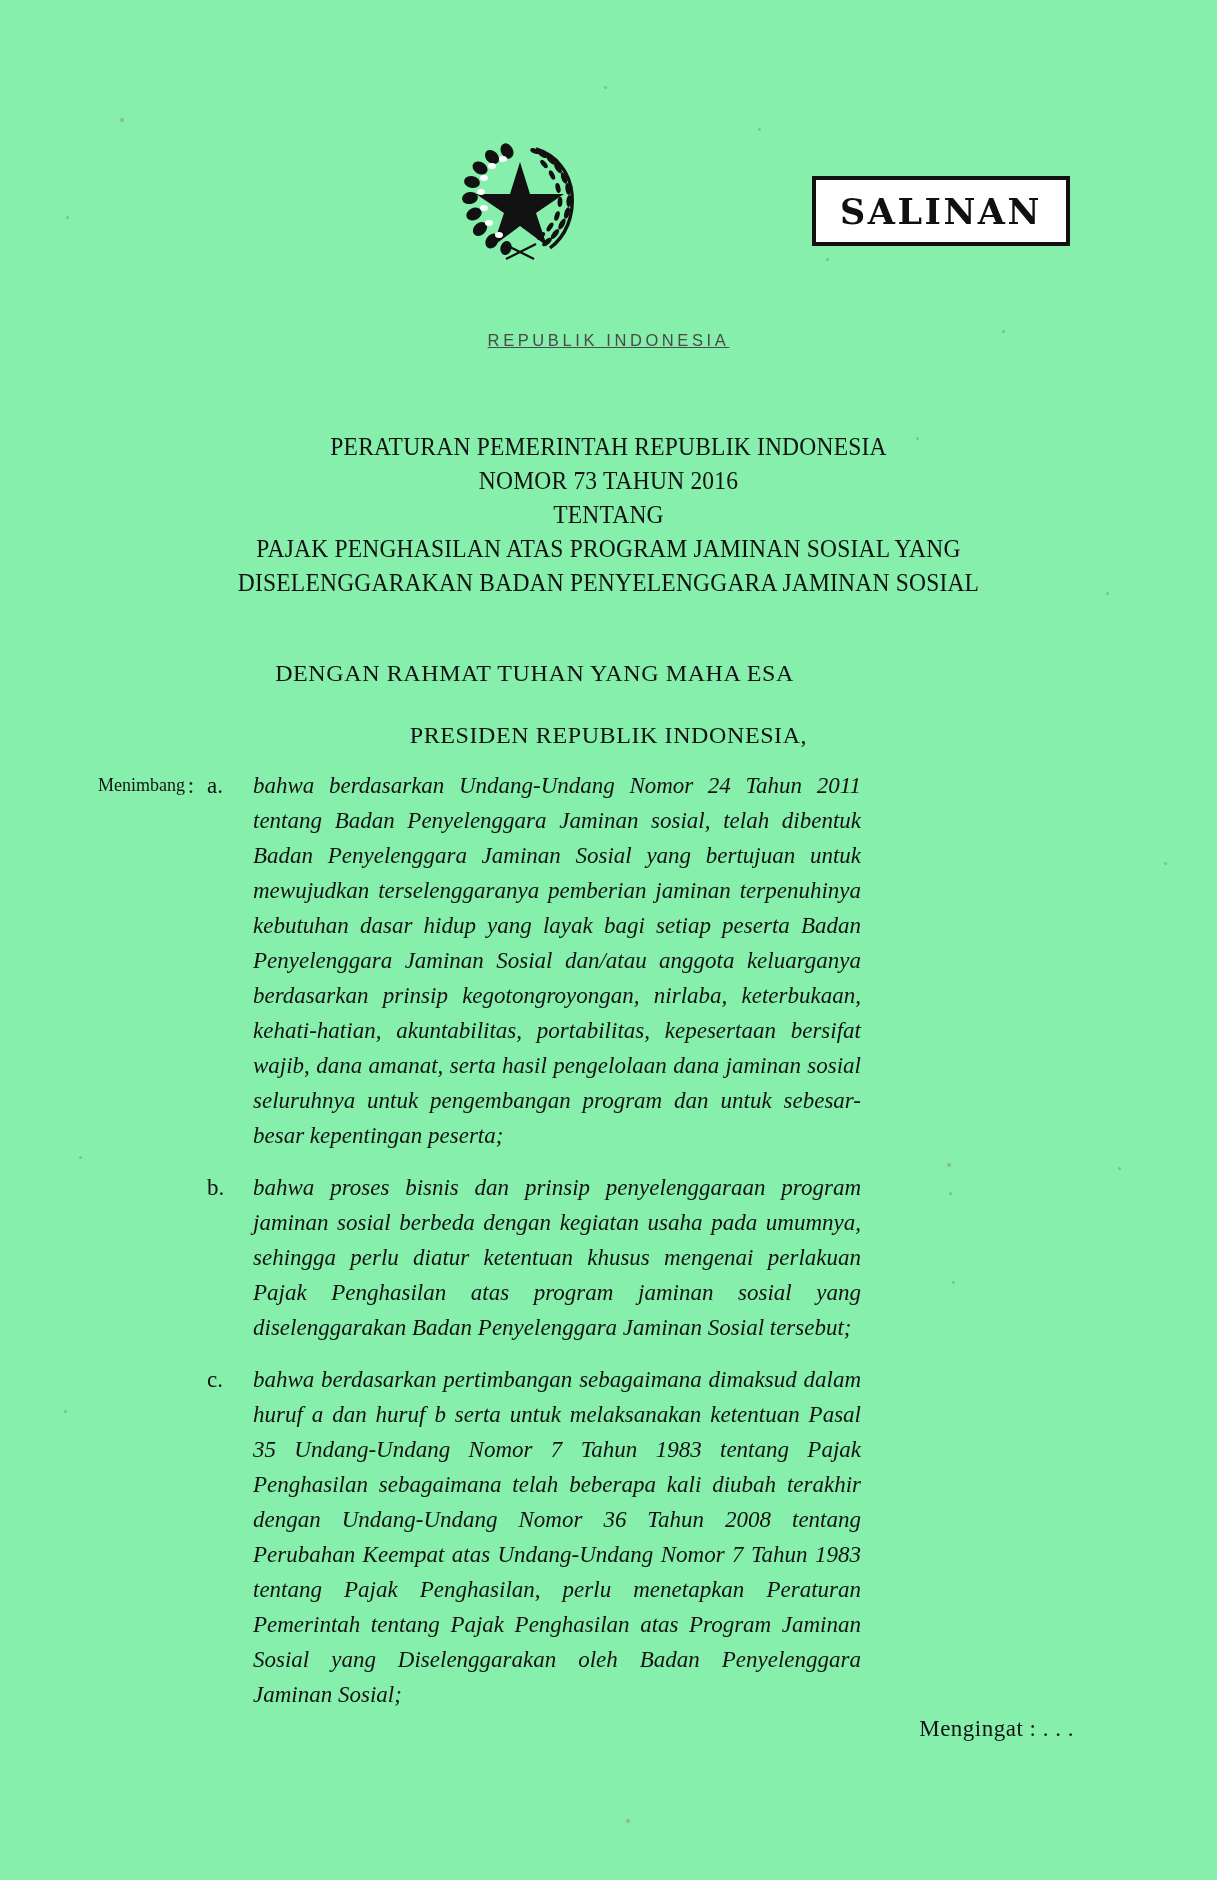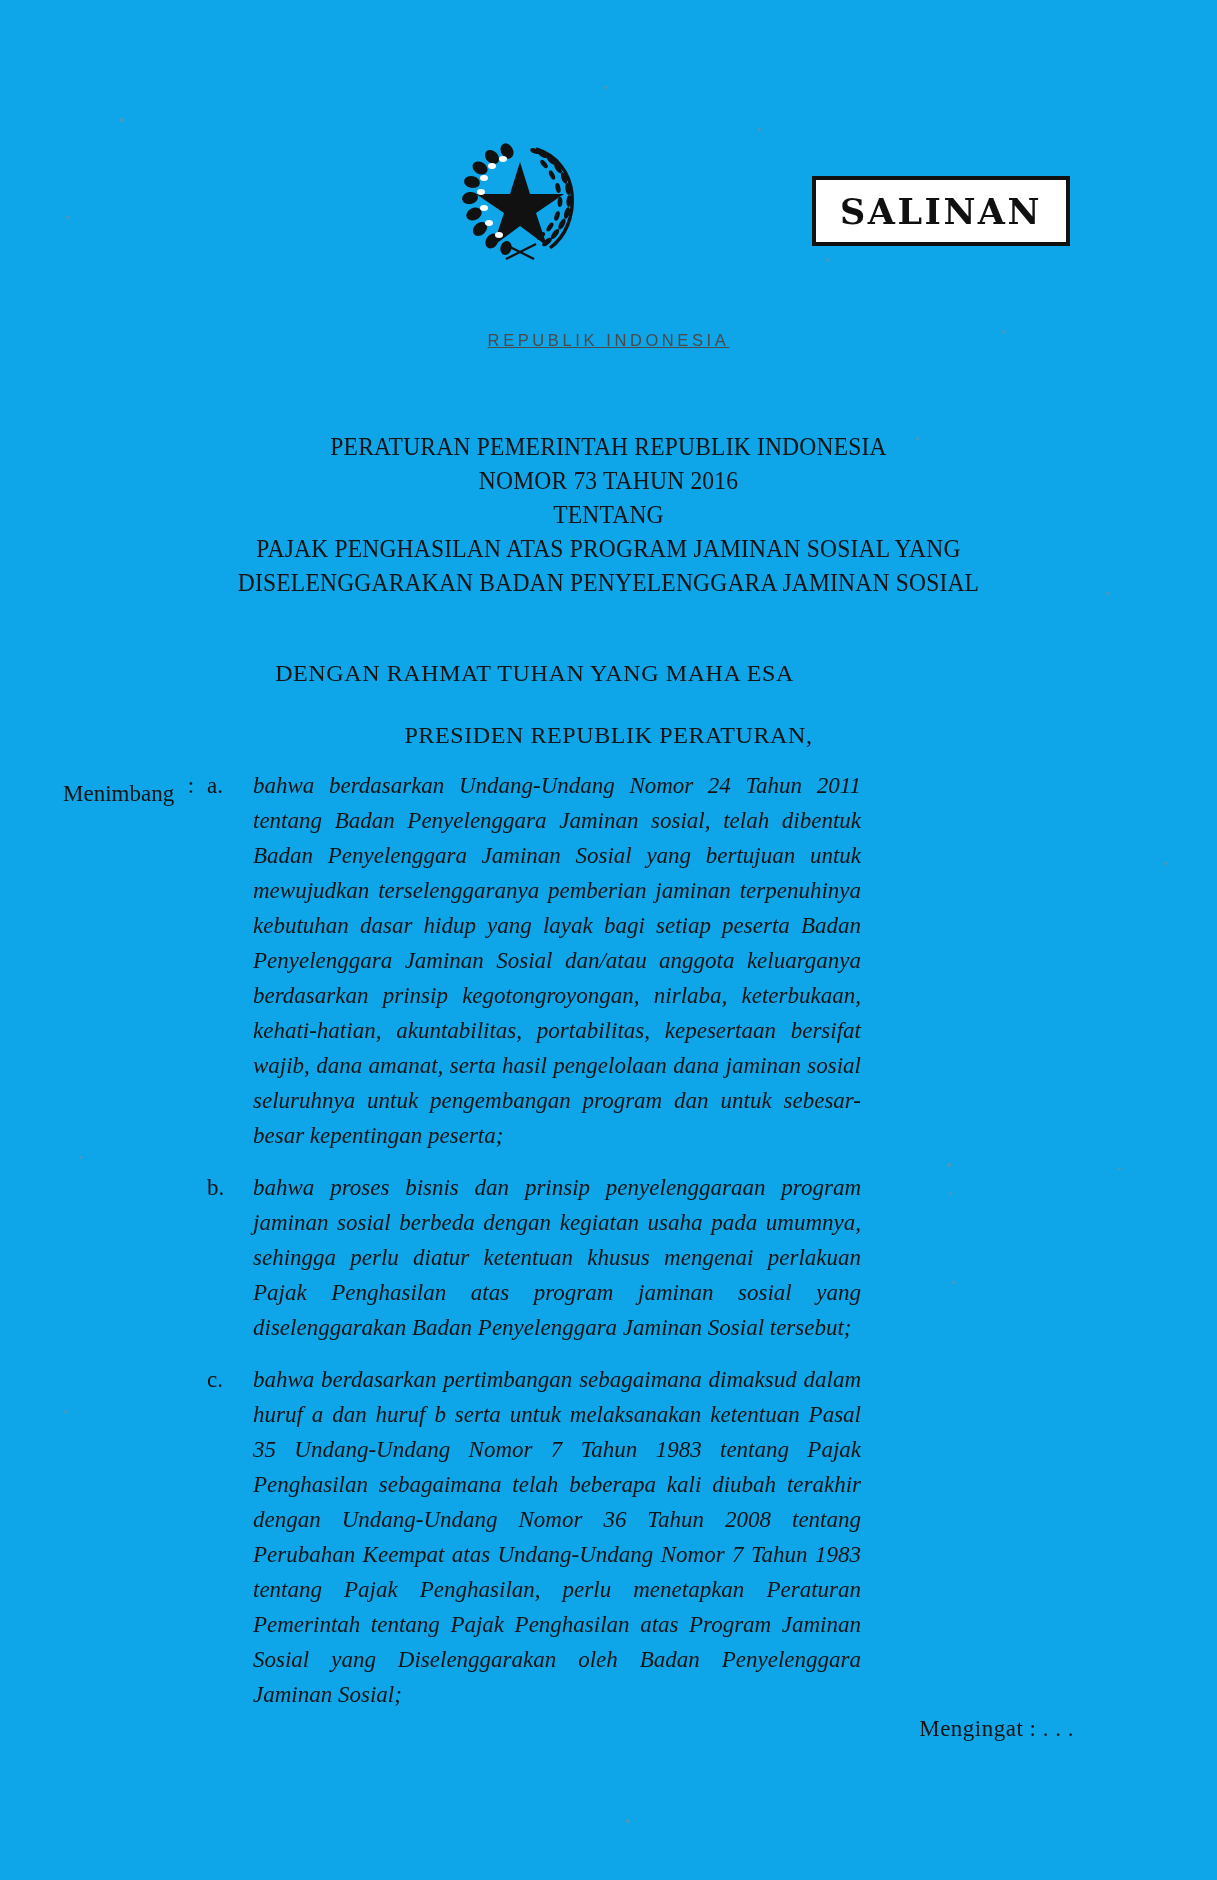--- a/index.html
+++ b/index.html
@@ -9,21 +9,21 @@
   }
   body {
     font-family: "Liberation Serif", serif;
     color: #000000;
   }
   .page {
     position: relative;
     width: 1217px;
     height: 1880px;
     margin: 0 auto;
-    background: #0ea5e9;
+    background: #86efac;
     overflow: hidden;
   }
 
   
   .speck {
     position: absolute;
     background: #8d8d8d;
     border-radius: 50%;
     opacity: .55;
   }
@@ -120,27 +120,26 @@
     left: 0;
     top: 768px;
     width: 1217px;
   }
   .cons-row {
     display: flex;
     align-items: flex-start;
   }
   .cons-label {
     width: 175px;
-    padding-left: 63px;
+    padding-left: 98px;
     box-sizing: border-box;
-    font-size: 23px;
+    font-size: 18px;
     line-height: 35px;
     white-space: nowrap;
     color: #131313;
-    margin-top: 8px;
   }
   .cons-colon {
     width: 32px;
     font-size: 23px;
     line-height: 35px;
     text-align: center;
     color: #131313;
   }
   .cons-letter {
     width: 46px;
@@ -257,21 +256,21 @@
 
   <div class="title-block">
     <div>PERATURAN PEMERINTAH REPUBLIK INDONESIA</div>
     <div>NOMOR 73 TAHUN 2016</div>
     <div>TENTANG</div>
     <div>PAJAK PENGHASILAN ATAS PROGRAM JAMINAN SOSIAL YANG</div>
     <div>DISELENGGARAKAN BADAN PENYELENGGARA JAMINAN SOSIAL</div>
   </div>
 
   <div class="rahmat">DENGAN RAHMAT TUHAN YANG MAHA ESA</div>
-  <div class="presiden-ri">PRESIDEN REPUBLIK PERATURAN,</div>
+  <div class="presiden-ri">PRESIDEN REPUBLIK INDONESIA,</div>
 
   <div class="considering">
 
     <div class="cons-row">
       <div class="cons-label">Menimbang</div>
       <div class="cons-colon">:</div>
       <div class="cons-letter">a.</div>
       <div class="cons-text">bahwa berdasarkan Undang-Undang Nomor 24 Tahun 2011 tentang Badan Penyelenggara Jaminan sosial, telah dibentuk Badan Penyelenggara Jaminan Sosial yang bertujuan untuk mewujudkan terselenggaranya pemberian jaminan terpenuhinya kebutuhan dasar hidup yang layak bagi setiap peserta Badan Penyelenggara Jaminan Sosial dan/atau anggota keluarganya berdasarkan prinsip kegotongroyongan, nirlaba, keterbukaan, kehati-hatian, akuntabilitas, portabilitas, kepesertaan bersifat wajib, dana amanat, serta hasil pengelolaan dana jaminan sosial seluruhnya untuk pengembangan program dan untuk sebesar-besar kepentingan peserta;</div>
     </div>
 

